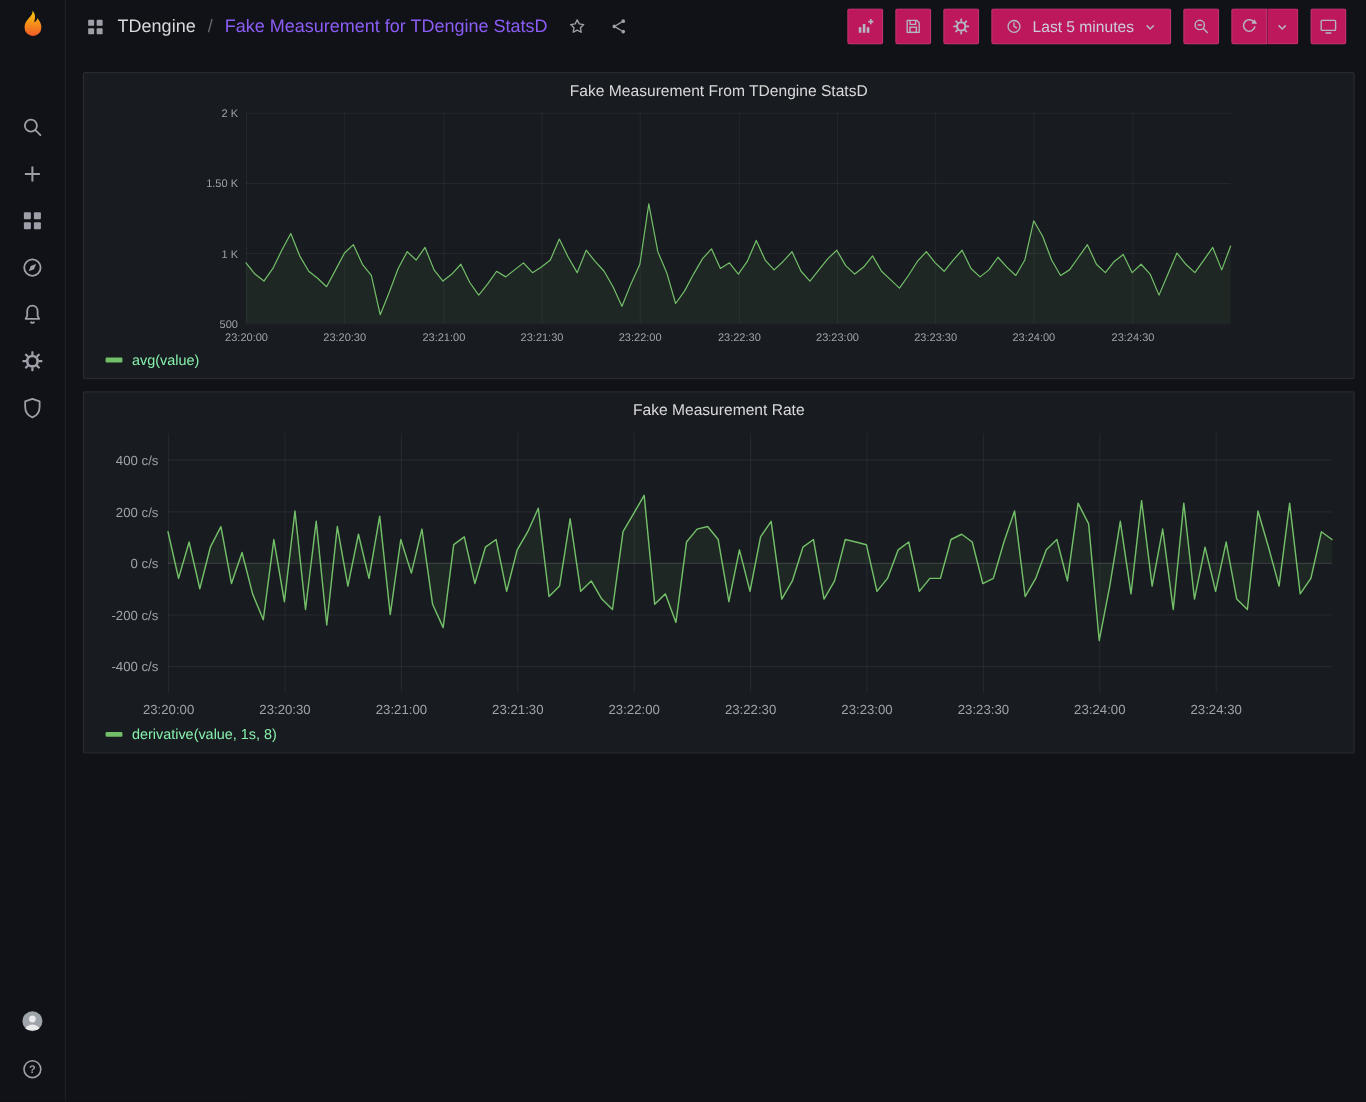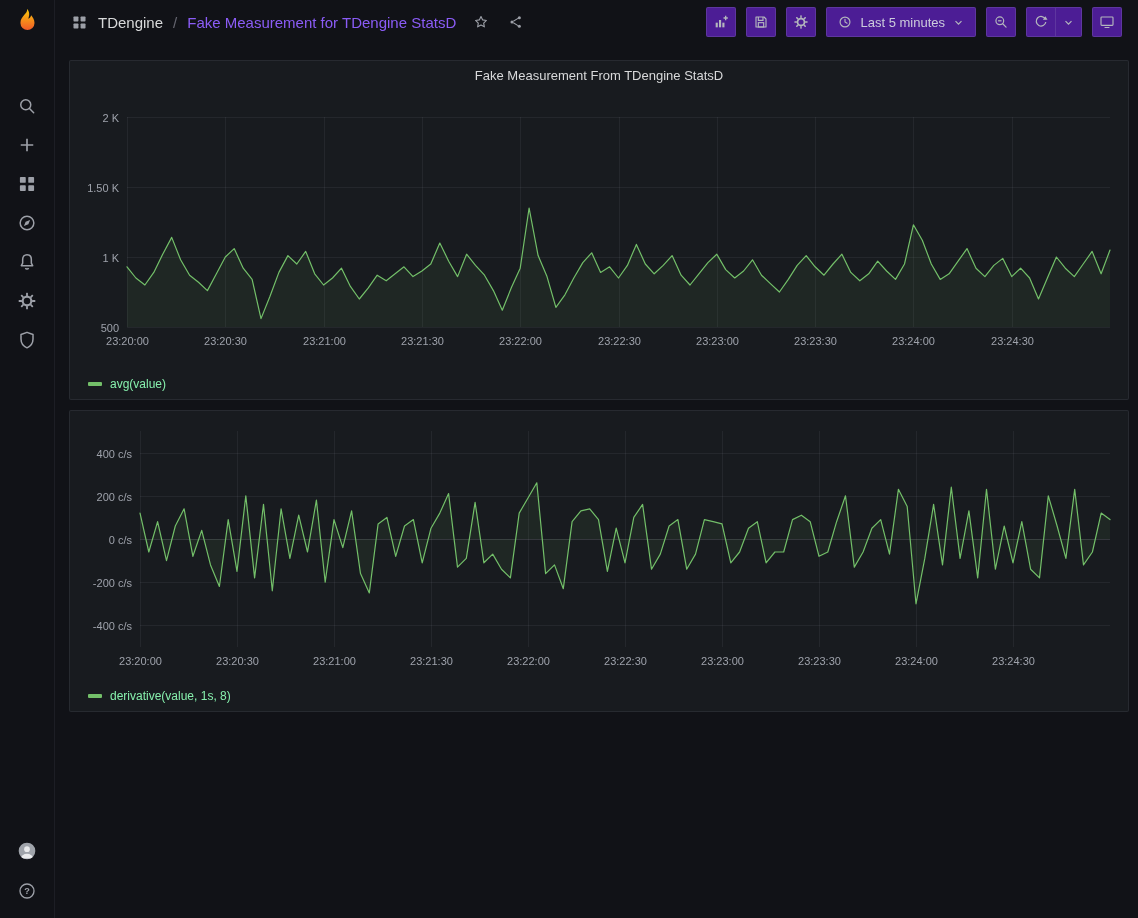--- a/index.html
+++ b/index.html
@@ -34,38 +34,38 @@
   .crumb-icon svg { width:17px; height:17px; }
   .crumb { color:#d8d9da; font-size:15px; cursor:pointer; text-decoration:none; }
   .crumb-sep { color:rgba(204,204,220,0.45); margin:0 10px; font-size:15px; }
   .crumb-title { color:#8b5cf6; font-size:15px; }
   .icon-ghost { background:none; border:none; color:#9da0a8; margin-left:15px; cursor:pointer; display:flex; align-items:center; padding:2px; }
   .icon-ghost svg { width:16px; height:16px; }
   .nav-actions { margin-left:auto; display:flex; align-items:center; gap:10px; }
   .tool-btn {
     height:30px; min-width:30px; padding:0 6px;
     display:flex; align-items:center; justify-content:center; gap:7px;
-    background:#4c1d95; border:1px solid rgba(204,204,220,0.15); border-radius:2px;
+    background:#be185d; border:1px solid rgba(204,204,220,0.15); border-radius:2px;
     color:#b4b7bd; cursor:pointer; font-family:inherit;
   }
   .tool-btn svg { width:16px; height:16px; }
   .time-picker { padding:0 10px; }
   .tp-label { font-size:13px; color:#ccccdc; white-space:nowrap; }
   .btn-group { display:flex; }
   .btn-group .tool-btn:first-child { border-radius:2px 0 0 2px; }
   .btn-group .tool-btn:last-child { border-radius:0 2px 2px 0; border-left:none; min-width:26px; padding:0 4px; }
   .caret-sm { width:13px !important; height:13px !important; }
 
   
   .dashboard { padding:16px 9px 0 14px; display:flex; flex-direction:column; gap:10px; }
   .panel {
     background:#181b1f; border:1px solid rgba(204,204,220,0.09); border-radius:2px;
     display:flex; flex-direction:column;
   }
-  .panel.p1 { height:340px; }
+  .panel.p1 { height:256px; }
   .panel.p2 { height:302px; }
   .panel-header { height:28px; display:flex; align-items:center; justify-content:center; cursor:pointer; flex:0 0 auto; }
   .panel-header h2 { font-size:13px; font-weight:500; color:#d8d9da; }
   .chart-wrap { flex:1; min-height:0; padding:0 10px; }
   svg.chart { width:100%; height:100%; display:block; }
   svg.chart text { font-family:"Liberation Sans", sans-serif; }
   .legend { display:flex; align-items:center; gap:8px; padding:0 0 7px 18px; height:24px; flex:0 0 auto; }
   .legend-marker { width:14px; height:4px; border-radius:1px; background:#73bf69; }
   .legend-label { font-size:12px; color:#86efac; cursor:pointer; }
 </style>
@@ -318,20 +318,23 @@
               <polyline points="47.0,155.8 55.9,167.0 64.9,174.0 73.8,161.4 82.7,143.2 91.7,126.4 100.6,148.8 109.6,164.2 118.5,171.2 127.4,179.6 136.4,162.8 145.3,146.0 154.2,137.6 163.2,157.2 172.1,168.4 181.0,207.6 190.0,185.2 198.9,161.4 207.9,144.6 216.8,153.0 225.7,140.4 234.7,162.8 243.6,174.0 252.5,167.0 261.5,157.2 270.4,175.4 279.3,188.0 288.3,176.8 297.2,164.2 306.2,169.8 315.1,162.8 324.0,155.8 333.0,165.6 341.9,160.0 350.8,153.0 359.8,132.0 368.7,150.2 377.6,165.6 386.6,143.2 395.5,154.4 404.5,164.2 413.4,179.6 422.3,199.2 431.3,176.8 440.2,157.2 449.1,97.0 458.1,144.6 467.0,165.6 475.9,196.4 484.9,183.8 493.8,167.0 502.8,151.6 511.7,141.8 520.6,161.4 529.6,155.8 538.5,167.0 547.4,154.4 556.4,133.4 565.3,153.0 574.2,162.8 583.2,154.4 592.1,144.6 601.1,164.2 610.0,174.0 618.9,162.8 627.9,151.6 636.8,143.2 645.7,158.6 654.7,167.0 663.6,160.0 672.5,148.8 681.5,164.2 690.4,172.6 699.4,181.0 708.3,168.4 717.2,154.4 726.2,144.6 735.1,155.8 744.0,164.2 753.0,153.0 761.9,143.2 770.8,161.4 779.8,169.8 788.7,162.8 797.7,150.2 806.6,160.0 815.5,168.4 824.5,153.0 833.4,113.8 842.3,129.2 851.3,153.0 860.2,168.4 869.1,162.8 878.1,150.2 887.0,137.6 896.0,157.2 904.9,165.6 913.8,154.4 922.8,147.4 931.7,165.6 940.6,157.2 949.6,167.0 958.5,188.0 967.4,167.0 976.4,146.0 985.3,157.2 994.3,165.6 1003.2,153.0 1012.1,140.4 1021.1,162.8 1030.0,139.0" fill="none" stroke="#73bf69" stroke-width="1.2" stroke-linejoin="round" stroke-linecap="round"></polyline>
             </svg>
         </div>
         <div class="legend">
           <span class="legend-marker" style="background: rgb(115, 191, 105);"></span>
           <span class="legend-label">avg(value)</span>
         </div>
       </section>
 
       <section class="panel p2">
+        <header class="panel-header">
+          <h2>Fake Measurement Rate</h2>
+        </header>
         <div class="chart-wrap">
           <svg class="chart" viewBox="0 0 1038 248">
               <line x1="60.5" y1="6" x2="60.5" y2="222" stroke="rgba(204,204,220,0.07)" stroke-width="1"></line>
               <text x="60.5" y="240" fill="#9ea2ab" font-size="11" text-anchor="middle">23:20:00</text>
               <line x1="157.5" y1="6" x2="157.5" y2="222" stroke="rgba(204,204,220,0.07)" stroke-width="1"></line>
               <text x="157.5" y="240" fill="#9ea2ab" font-size="11" text-anchor="middle">23:20:30</text>
               <line x1="254.5" y1="6" x2="254.5" y2="222" stroke="rgba(204,204,220,0.07)" stroke-width="1"></line>
               <text x="254.5" y="240" fill="#9ea2ab" font-size="11" text-anchor="middle">23:21:00</text>
               <line x1="351.5" y1="6" x2="351.5" y2="222" stroke="rgba(204,204,220,0.07)" stroke-width="1"></line>
               <text x="351.5" y="240" fill="#9ea2ab" font-size="11" text-anchor="middle">23:21:30</text>

